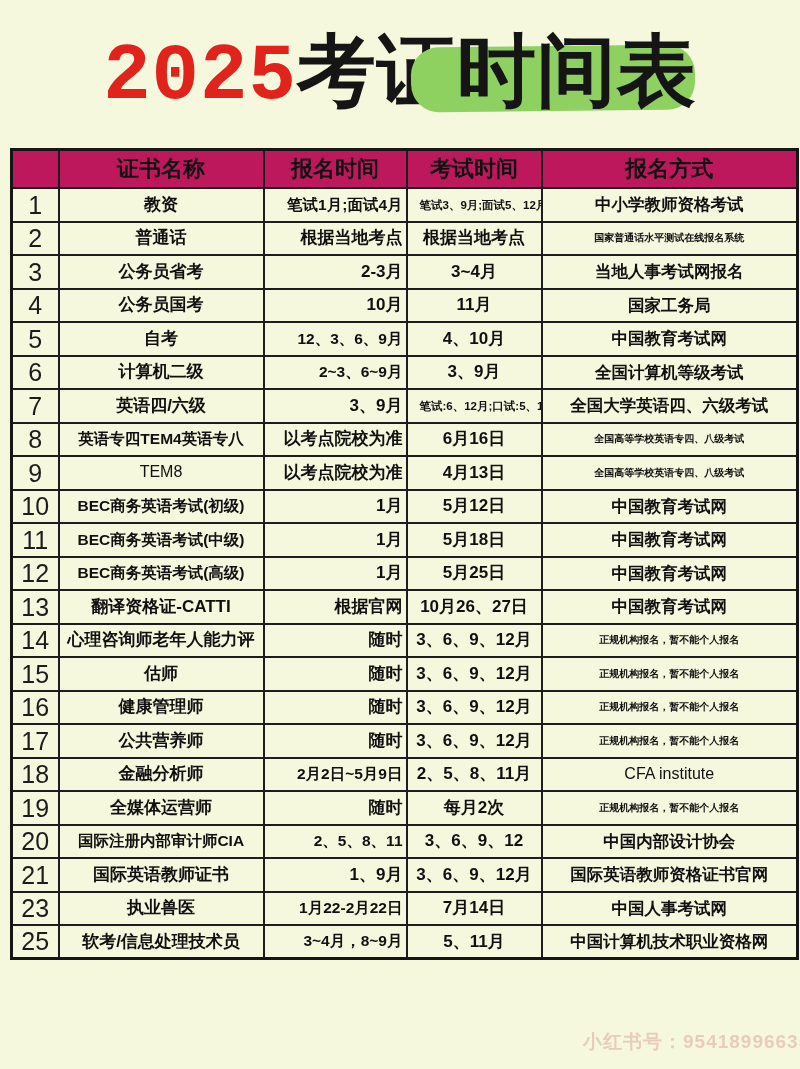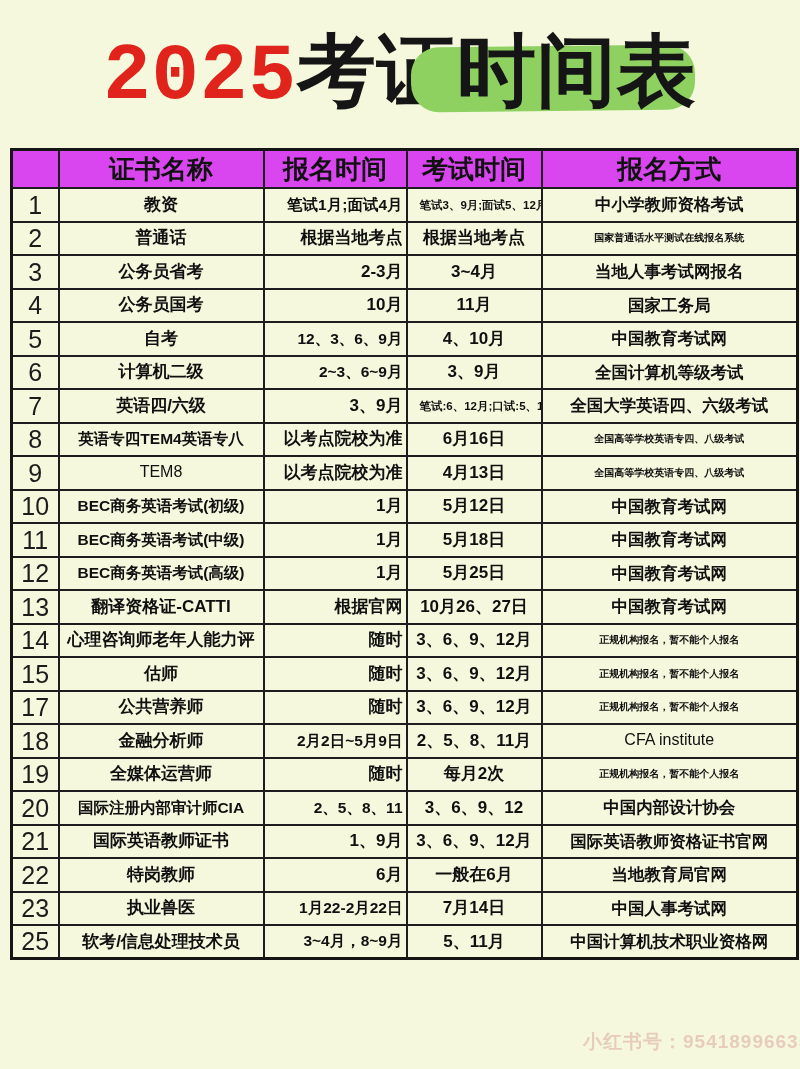--- a/index.html
+++ b/index.html
@@ -38,22 +38,22 @@
   col.c-exam{width:135px;}
   col.c-method{width:256px;}
   th,td{
     border:2px solid #1d1d1d;
     padding:0 3px;
     text-align:center;vertical-align:middle;
     overflow:hidden;white-space:nowrap;
   }
   table{border:3px solid #161616;}
   thead th{
-    height:36px;background:#d946ef;
-    font-size:26px;font-weight:bold;color:#111;
+    height:36px;background:#be185d;
+    font-size:22px;font-weight:bold;color:#111;
   }
   tbody tr{height:33.5px;}
   td{font-size:17px;font-weight:bold;line-height:1.05;color:#101010;}
   td.num{font-size:25px;font-weight:400;color:#1c1c1c;letter-spacing:0;}
   td.reg{text-align:right;padding-left:8px;}
   td.long{font-size:15.5px;}
   td.exam.tiny{font-size:11.5px;font-weight:bold;padding-left:12px;}
   td.method{font-size:16.5px;}
   td.method.long{font-size:10px;}
   td.latin{font-weight:400;font-size:16px;margin-left:12px;}
@@ -187,20 +187,27 @@
         <td class="method long">正规机构报名，暂不能个人报名</td>
       </tr>
       <tr>
         <td class="num">15</td>
         <td class="name">估师</td>
         <td class="reg">随时</td>
         <td class="exam">3、6、9、12月</td>
         <td class="method long">正规机构报名，暂不能个人报名</td>
       </tr>
       <tr>
+        <td class="num">16</td>
+        <td class="name">健康管理师</td>
+        <td class="reg">随时</td>
+        <td class="exam">3、6、9、12月</td>
+        <td class="method long">正规机构报名，暂不能个人报名</td>
+      </tr>
+      <tr>
         <td class="num">17</td>
         <td class="name">公共营养师</td>
         <td class="reg">随时</td>
         <td class="exam">3、6、9、12月</td>
         <td class="method long">正规机构报名，暂不能个人报名</td>
       </tr>
       <tr>
         <td class="num">18</td>
         <td class="name">金融分析师</td>
         <td class="reg long">2月2日~5月9日</td>
@@ -222,27 +229,20 @@
         <td class="method">中国内部设计协会</td>
       </tr>
       <tr>
         <td class="num">21</td>
         <td class="name">国际英语教师证书</td>
         <td class="reg">1、9月</td>
         <td class="exam">3、6、9、12月</td>
         <td class="method">国际英语教师资格证书官网</td>
       </tr>
       <tr>
-        <td class="num">22</td>
-        <td class="name">特岗教师</td>
-        <td class="reg">6月</td>
-        <td class="exam">一般在6月</td>
-        <td class="method">当地教育局官网</td>
-      </tr>
-      <tr>
         <td class="num">23</td>
         <td class="name">执业兽医</td>
         <td class="reg long">1月22-2月22日</td>
         <td class="exam">7月14日</td>
         <td class="method">中国人事考试网</td>
       </tr>
       <tr>
         <td class="num">25</td>
         <td class="name">软考/信息处理技术员</td>
         <td class="reg long">3~4月，8~9月</td>

